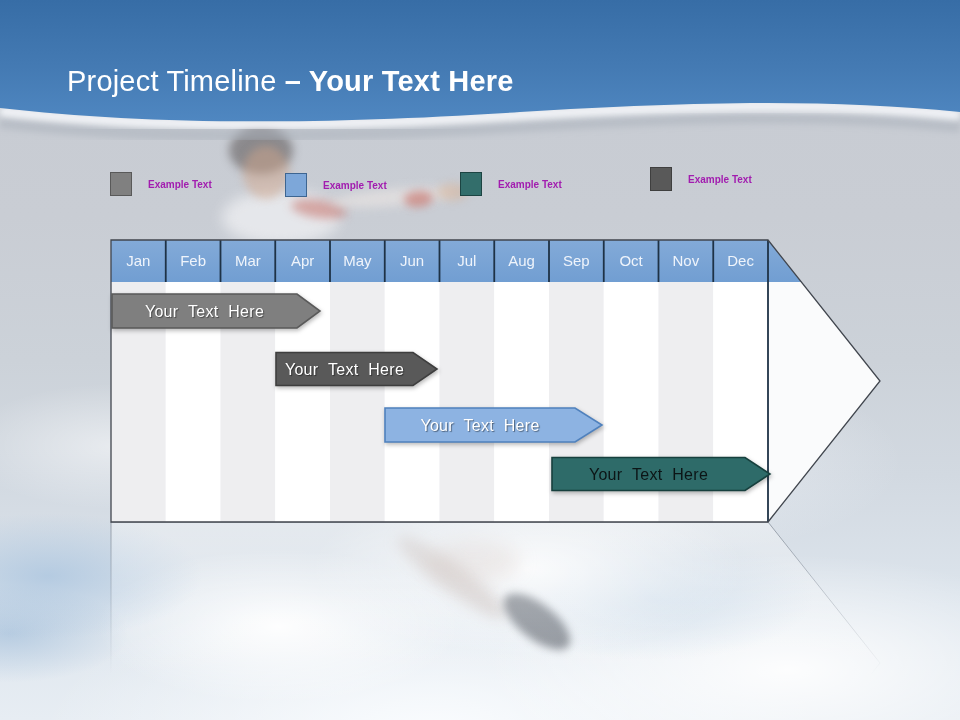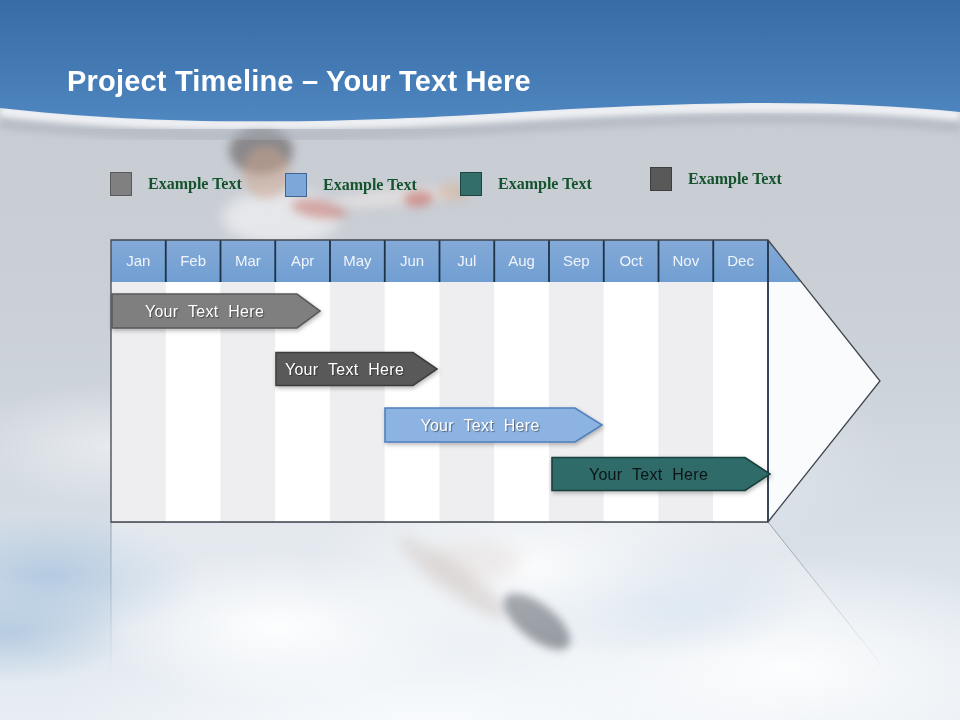--- a/index.html
+++ b/index.html
@@ -32,27 +32,27 @@
   .p-wrist{left:404px;top:191px;width:29px;height:16px;background:rgba(190,62,48,.42);filter:blur(4px);transform:rotate(-5deg);border-radius:8px;}
   .p-hand {left:437px;top:183px;width:31px;height:18px;background:rgba(216,178,150,.5);filter:blur(4px);}
   .p-leg  {left:398px;top:524px;width:134px;height:28px;background:rgba(166,142,132,.3);filter:blur(7px);transform:rotate(36deg);transform-origin:left center;border-radius:14px;}
   .p-leg2 {left:428px;top:540px;width:92px;height:42px;background:rgba(192,172,162,.25);filter:blur(9px);}
   .p-shoe {left:497px;top:604px;width:80px;height:35px;background:rgba(50,55,66,.5);filter:blur(4px);transform:rotate(38deg);border-radius:12px;}
 
   
   .header-wave{position:absolute;left:0;top:0;width:960px;height:150px;}
   .title{position:absolute;left:67px;top:61px;width:860px;color:#ffffff;
          font-size:29px;line-height:40px;white-space:nowrap;letter-spacing:.2px;}
-  .title .t-bold{font-weight:700;text-align:right;}
+  .title .t-bold{font-weight:400;text-align:right;}
   .title .t-rest{font-weight:700;}
 
   
   .legend-item{position:absolute;display:flex;align-items:center;}
   .legend-swatch{width:20px;height:22px;margin-right:16px;flex:0 0 auto;}
-  .legend-label{font-size:16px;font-weight:700;color:#14532d;white-space:nowrap;font-family:Liberation Serif, serif;}
+  .legend-label{font-size:10px;font-weight:700;color:#a21caf;white-space:nowrap;}
 
   
   #tl-svg{position:absolute;inset:0;}
   .month-label{font-family:"Liberation Sans",sans-serif;font-size:15px;fill:#eff4fb;}
   .bar-label{font-family:"Liberation Sans",sans-serif;font-size:16px;word-spacing:5px;letter-spacing:.3px;}
   .bar-label.light{fill:#ffffff;text-shadow:1px 1px 1px rgba(0,0,0,.45);}
   .bar-label.dark{fill:#0c1516;}
   .bar-shape{filter:drop-shadow(1px 2px 2px rgba(0,0,0,.28));}
 </style>
 </head>

